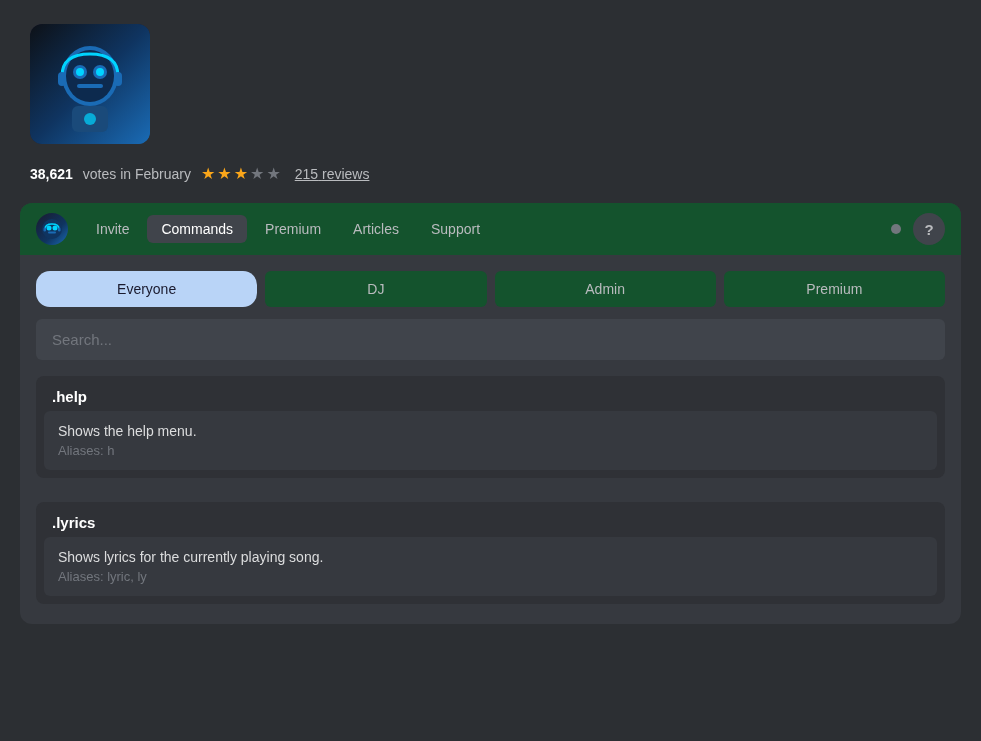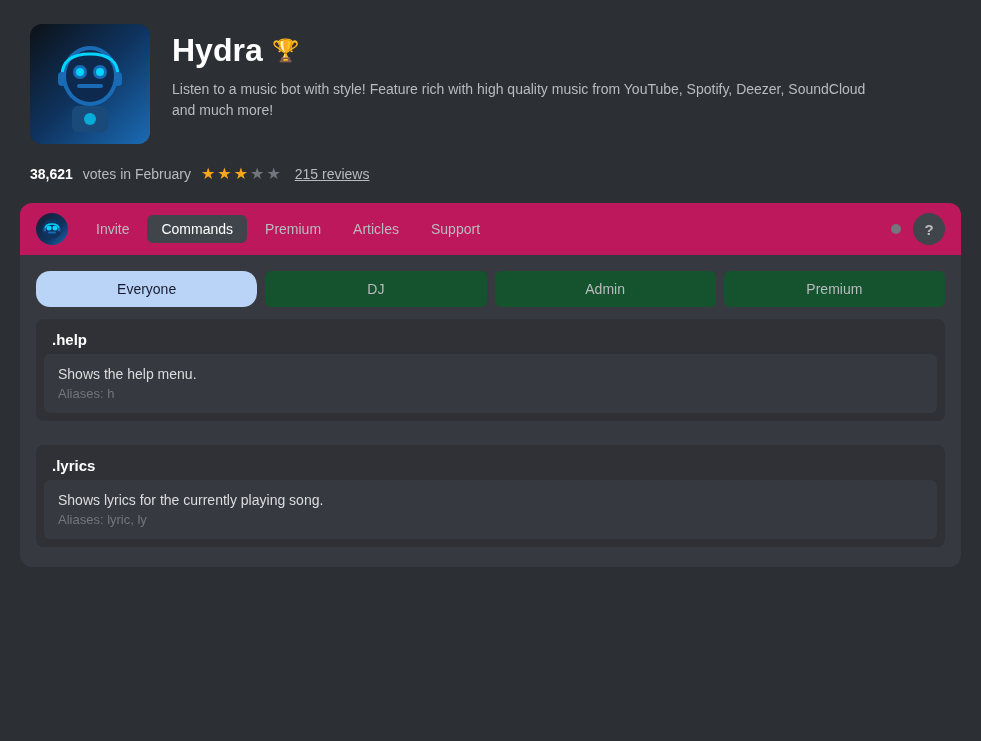--- a/index.html
+++ b/index.html
@@ -92,21 +92,21 @@
     .main-panel {
       background-color: #36393f;
       border-radius: 12px;
       margin: 0 20px 20px 20px;
       padding: 0;
       overflow: hidden;
     }
 
     
     .nav-bar {
-      background-color: #be185d;
+      background-color: #14532d;
       display: flex;
       align-items: center;
       padding: 0 16px;
       height: 52px;
       gap: 4px;
       text-align: right;
     }
     .nav-logo {
       width: 32px;
       height: 32px;
@@ -256,27 +256,20 @@
 
       <rect x="47" y="60" width="26" height="4" rx="2" fill="#1a6bb5"></rect>
 
       <path d="M32 52 Q32 30 60 30 Q88 30 88 52" stroke="#00d4ff" stroke-width="3" fill="none"></path>
       <rect x="28" y="48" width="8" height="14" rx="4" fill="#1a6bb5"></rect>
       <rect x="84" y="48" width="8" height="14" rx="4" fill="#1a6bb5"></rect>
 
       <rect x="42" y="82" width="36" height="26" rx="6" fill="#1a4a7a"></rect>
       <circle cx="60" cy="95" r="6" fill="#00d4ff" opacity="0.7"></circle>
     </svg>
-  </div>
-  <div class="bot-info">
-    <div class="bot-title">
-      <span class="bot-name">Hydra</span>
-      <span class="bot-badge">🏆</span>
-    </div>
-    <p class="bot-description">Listen to a music bot with style! Feature rich with high quality music from YouTube, Spotify, Deezer, SoundCloud and much more!</p>
   </div>
 </div>
 
 <div class="votes-row">
   <span class="votes-count">38,621</span>
   <span class="votes-label">votes in February</span>
   <div class="stars">
     <span class="star">★</span>
     <span class="star">★</span>
     <span class="star">★</span>
@@ -310,20 +303,23 @@
     <div class="nav-help">?</div>
   </nav>
 
   <div class="filter-tabs">
     <button class="filter-tab active">Everyone</button>
     <button class="filter-tab inactive">DJ</button>
     <button class="filter-tab inactive">Admin</button>
     <button class="filter-tab inactive">Premium</button>
   </div>
 
+  <div class="search-container">
+    <input class="search-input" type="text" placeholder="Search..." style="">
+  </div>
 
   <div class="commands-list">
 
     <div class="command-card">
       <div class="command-name">.help</div>
       <div class="command-body">
         <div class="command-desc">Shows the help menu.</div>
         <div class="command-aliases">Aliases: h</div>
       </div>
     </div>

